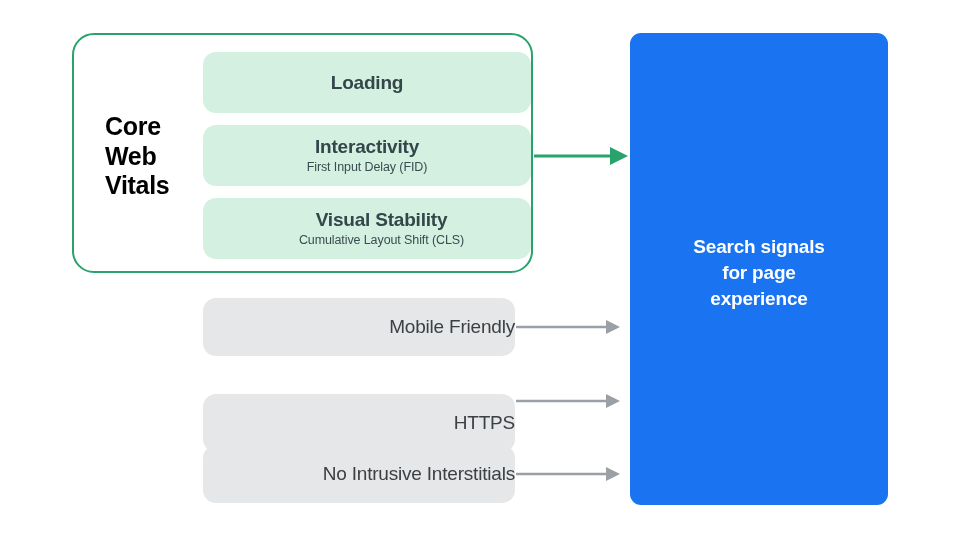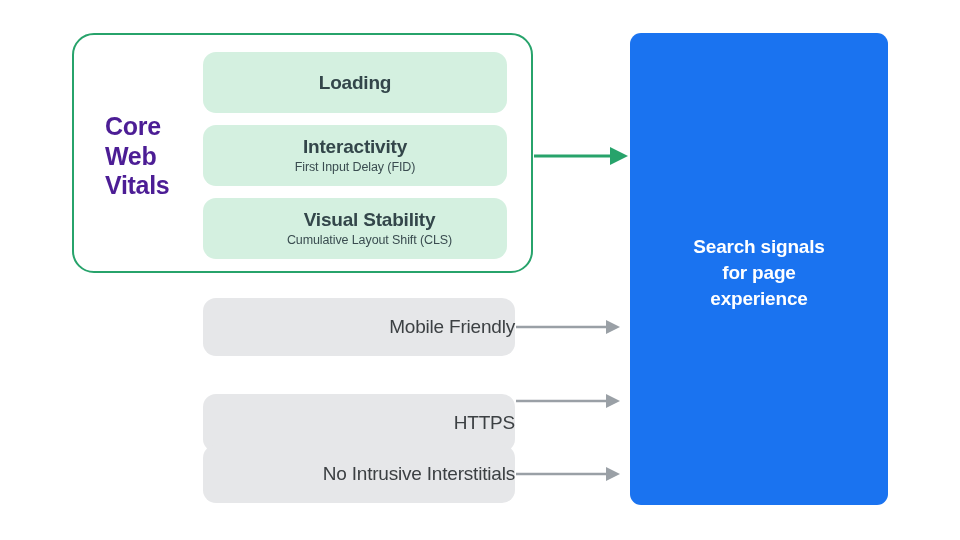--- a/index.html
+++ b/index.html
@@ -32,33 +32,33 @@
     border: 2px solid #27a36b;
     border-radius: 22px;
     background: transparent;
   }
 
   .cwv-label {
     position: absolute;
     left: 105px;
     top: 112px;
     width: 95px;
-    color: #4c1d95;
+    color: #000000;
     font-size: 25px;
     font-weight: bold;
     line-height: 1.18;
     letter-spacing: -0.3px;
     text-align: left;
   }
 
   
   .vital-box {
     position: absolute;
     left: 203px;
-    width: 304px;
+    width: 328px;
     height: 61px;
     background: #d4f0e0;
     border-radius: 13px;
     box-sizing: border-box;
     display: flex;
     flex-direction: column;
     align-items: center;
     justify-content: center;
   }
   .vital-box.v1 { top: 52px; }

